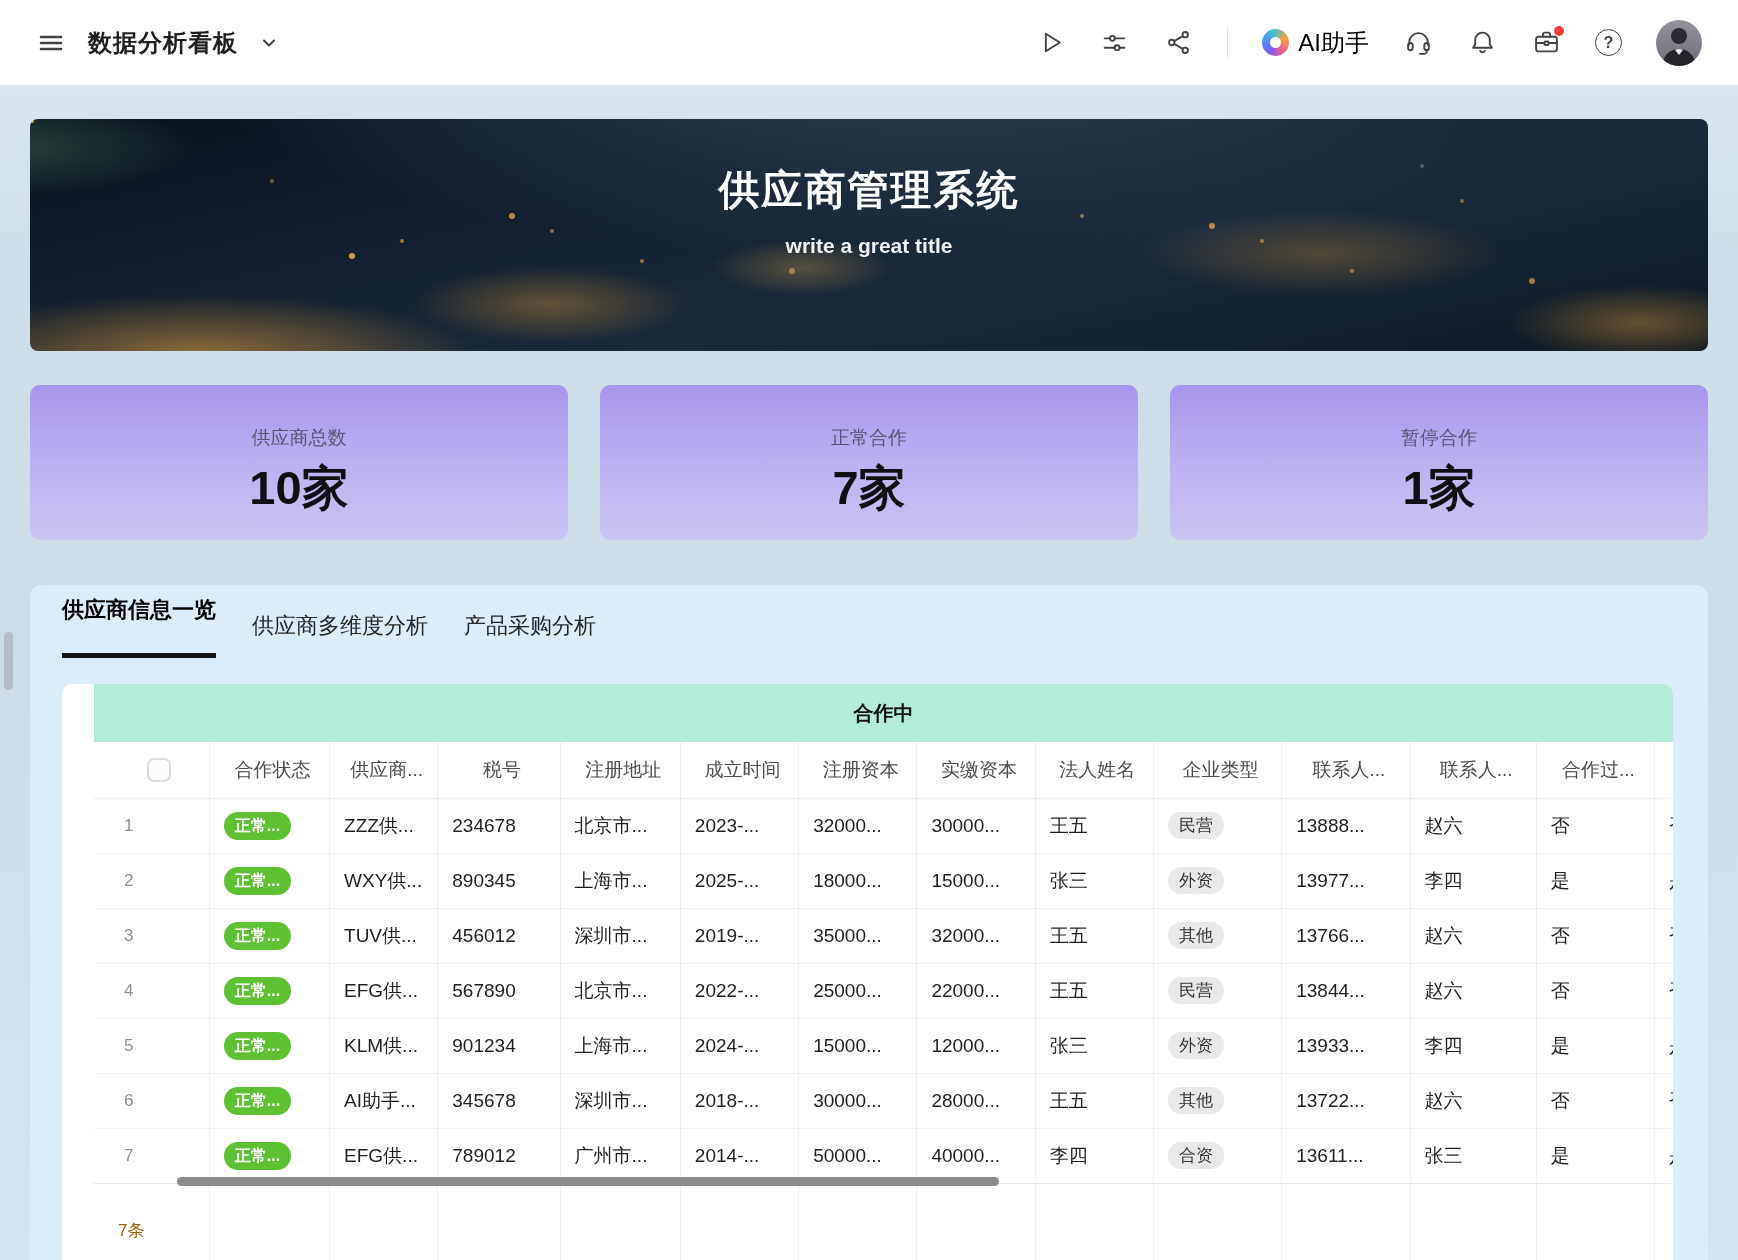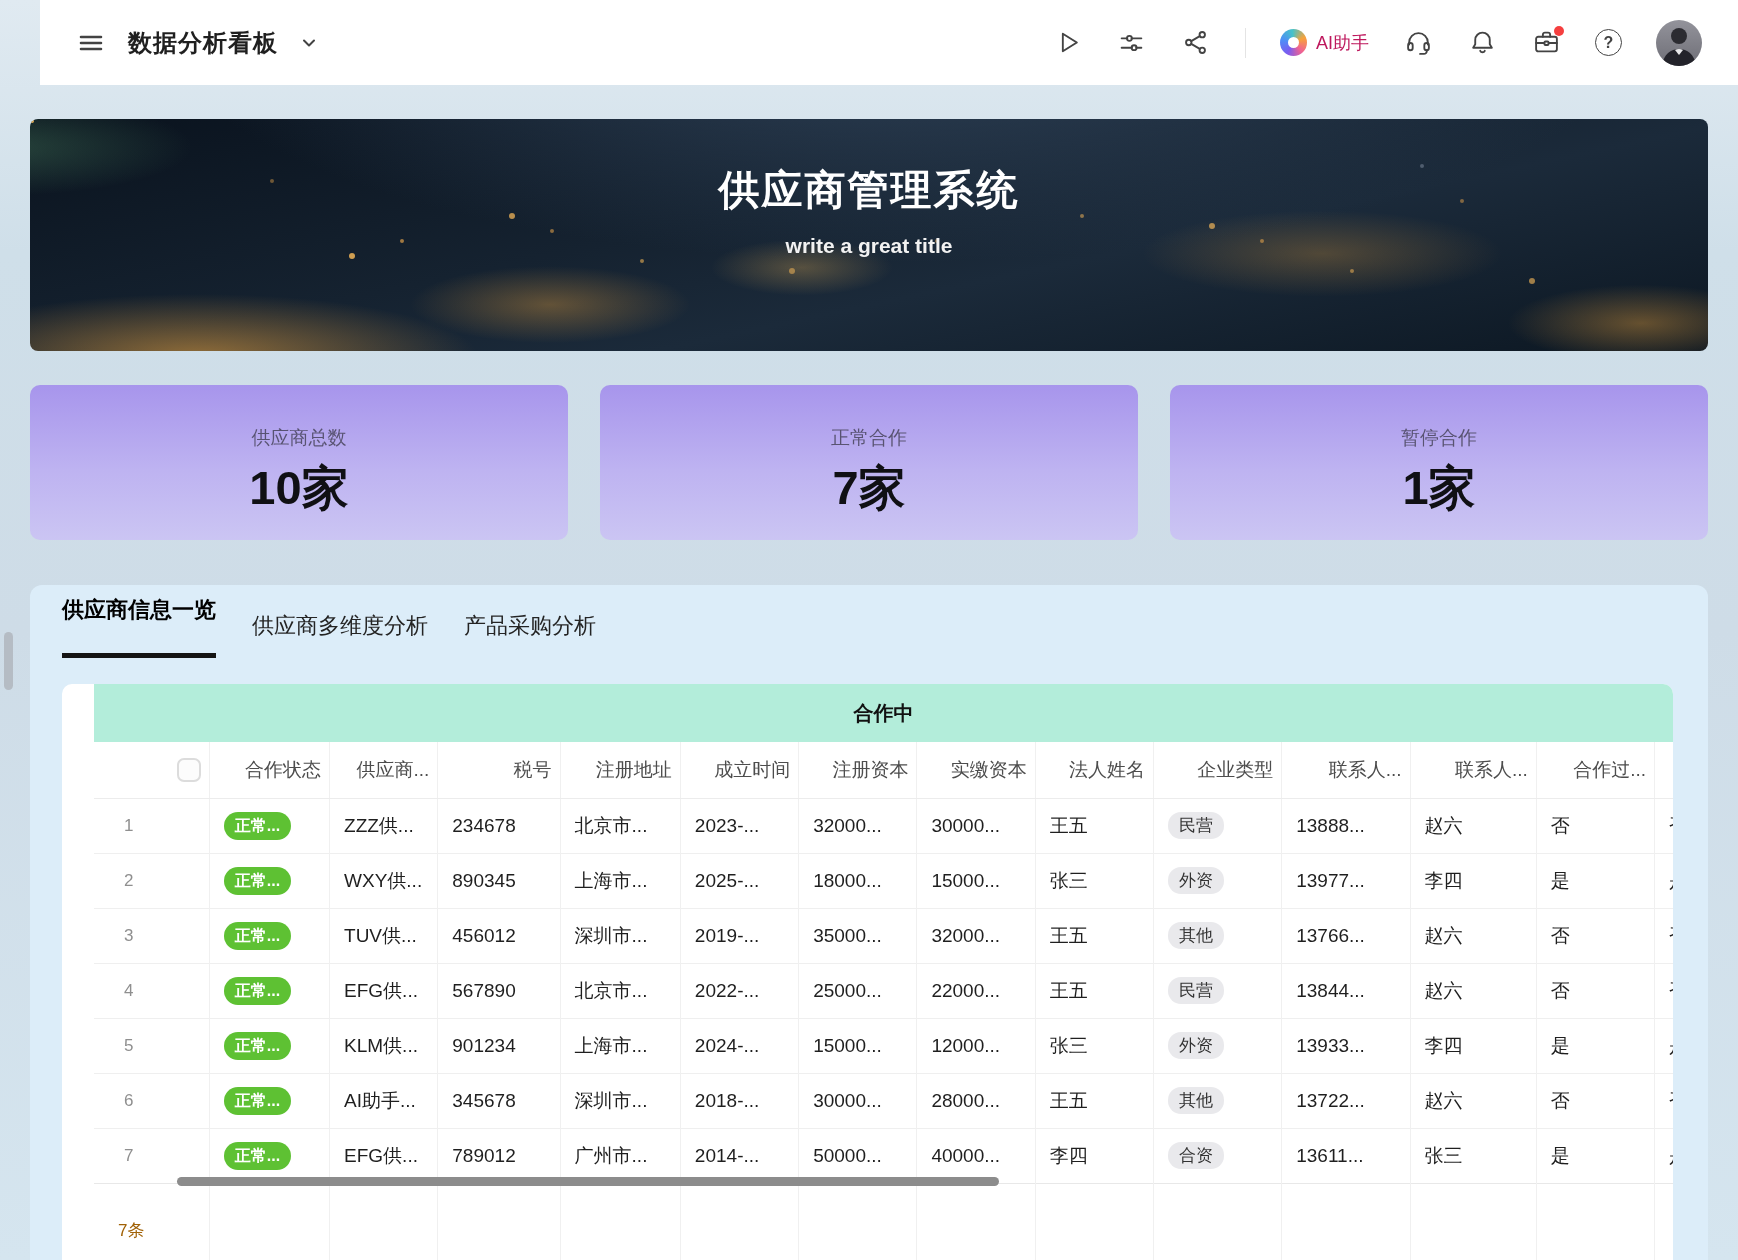--- a/index.html
+++ b/index.html
@@ -5,35 +5,35 @@
   * { margin:0; padding:0; box-sizing:border-box; }
   html,body { width:1738px; height:1260px; overflow:hidden; }
   body {
     font-family:"Liberation Sans","DejaVu Sans",sans-serif;
     background:linear-gradient(180deg,#e0eaf1 0%,#cfdfe9 20%,#cedce7 50%,#d5e5ef 100%);
     color:#1f1f1f;
   }
   
   .topbar {
     height:85px; background:#fff; display:flex; align-items:center;
-    justify-content:space-between; padding:0 36px; position:relative; z-index:5;margin-left:40px;
+    justify-content:space-between; padding:0 36px; position:relative; z-index:5;
   }
   .topbar-left { display:flex; align-items:center; gap:22px; }
   .icon-btn { width:30px; height:30px; display:flex; align-items:center; justify-content:center; cursor:pointer; }
   .icon-btn svg { stroke:#434343; fill:none; stroke-width:1.8; stroke-linecap:round; stroke-linejoin:round; }
   .dash-title { font-size:24px; font-weight:bold; color:#1f1f1f; letter-spacing:1px; }
   .chev { margin-left:-6px; }
   .topbar-right { display:flex; align-items:center; gap:34px; }
   .tb-divider { width:1px; height:30px; background:#e4e4e4; }
   .ai-chip { display:flex; align-items:center; gap:9px; cursor:pointer; }
   .ai-logo { width:27px; height:27px; border-radius:50%;
     background:conic-gradient(from 210deg,#7a5cf0,#4f8df7,#46c2c9,#f7a23b,#f06292,#7a5cf0);
     display:flex; align-items:center; justify-content:center; }
   .ai-logo::after { content:""; width:11px; height:11px; border-radius:50%; background:#fff; }
-  .ai-label { font-size:18px; color:#be185d; }
+  .ai-label { font-size:24px; color:#000000; }
   .briefcase-wrap { position:relative; }
   .red-dot { position:absolute; top:-2px; right:-3px; width:10px; height:10px; border-radius:50%; background:#f53f3f; }
   .help-circle { width:27px; height:27px; border:1.8px solid #434343; border-radius:50%;
     display:flex; align-items:center; justify-content:center; font-size:16px; font-weight:bold; color:#434343; cursor:pointer; }
   .avatar { width:46px; height:46px; border-radius:50%; overflow:hidden; cursor:pointer; }
   
   .content { padding:0 30px; }
   .hero {
     margin-top:34px; height:232px; border-radius:8px; position:relative; overflow:hidden;
     display:flex; flex-direction:column; align-items:center; text-align:center;
@@ -72,21 +72,21 @@
   .tabs { display:flex; gap:36px; align-items:flex-end; }
   .tab { font-size:22px; color:#242424; padding-bottom:17px; cursor:pointer; }
   .tab.active { font-weight:bold; color:#000; border-bottom:5px solid #141414; padding-bottom:28px; }
   
   .card { margin-top:26px; background:#fff; border-radius:10px; overflow:hidden; position:relative; width:1611px;padding-left:32px; }
   .card-header { height:58px; display:flex; align-items:center; justify-content:center;
     font-size:20px; font-weight:bold; color:#111; }
   .card-header.green { background:#b3edda; }
   .card-header.gray2 { background:#ededee; }
   table { border-collapse:collapse; table-layout:fixed; width:1700px; background:#fff; }
-  th { height:56px; font-size:19px; font-weight:normal; color:#4d4d4d; text-align:right;
+  th { height:56px; font-size:19px; font-weight:normal; color:#4d4d4d; text-align:center;
     padding:0 8px 0 14px; border-right:1px solid #f0f0f0; border-bottom:1px solid #ececec;
     white-space:nowrap; overflow:hidden; }
   td { height:55px; font-size:19px; color:#1f1f1f; text-align:left; padding:0 8px 0 14px;
     border-right:1px solid #f0f0f0; border-top:1px solid #efefef; white-space:nowrap; overflow:hidden; }
   th:last-child, td:last-child { border-right:none; }
   .c0 { padding-left:24px; }
   td.num { color:#8f8f8f; font-size:17px; padding-left:30px; }
   .cb { display:inline-block; width:24px; height:24px; border:2px solid #dcdcdc; border-radius:7px;
     background:#fcfcfc; vertical-align:middle; cursor:pointer; }
   .badge-status { display:inline-block; background:#5ec133; color:#fff; font-size:16px; font-weight:bold;

